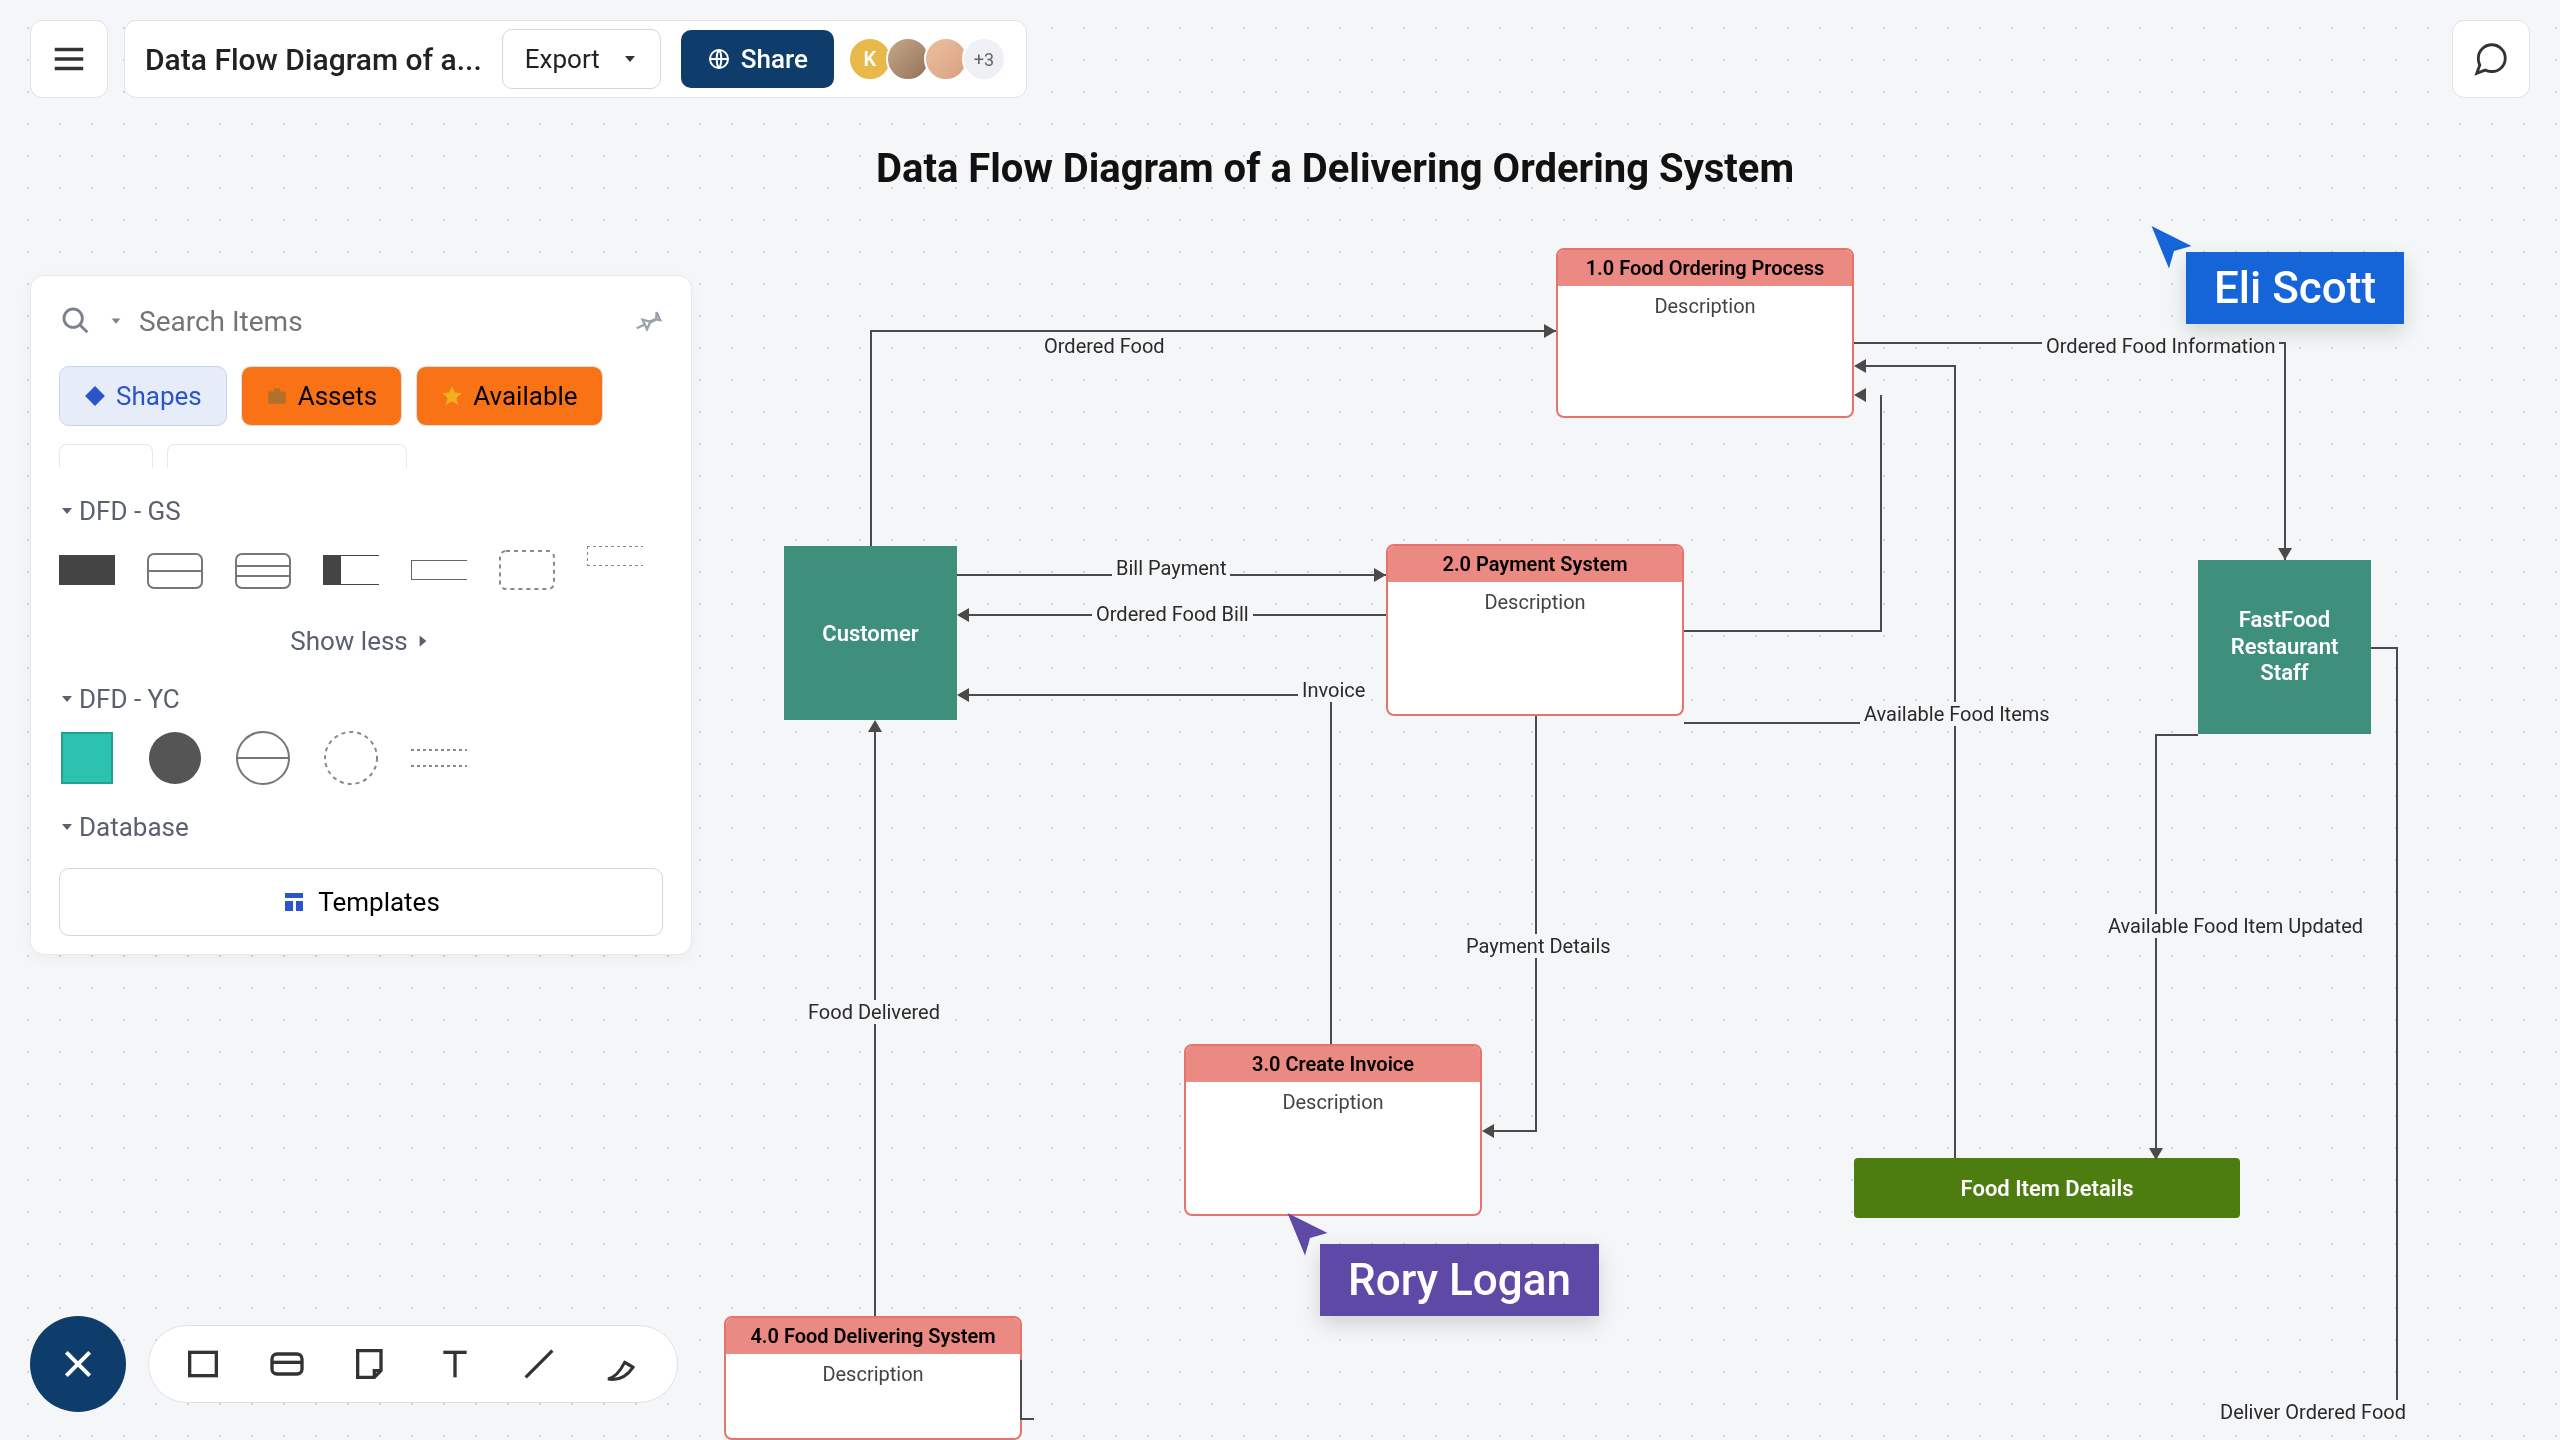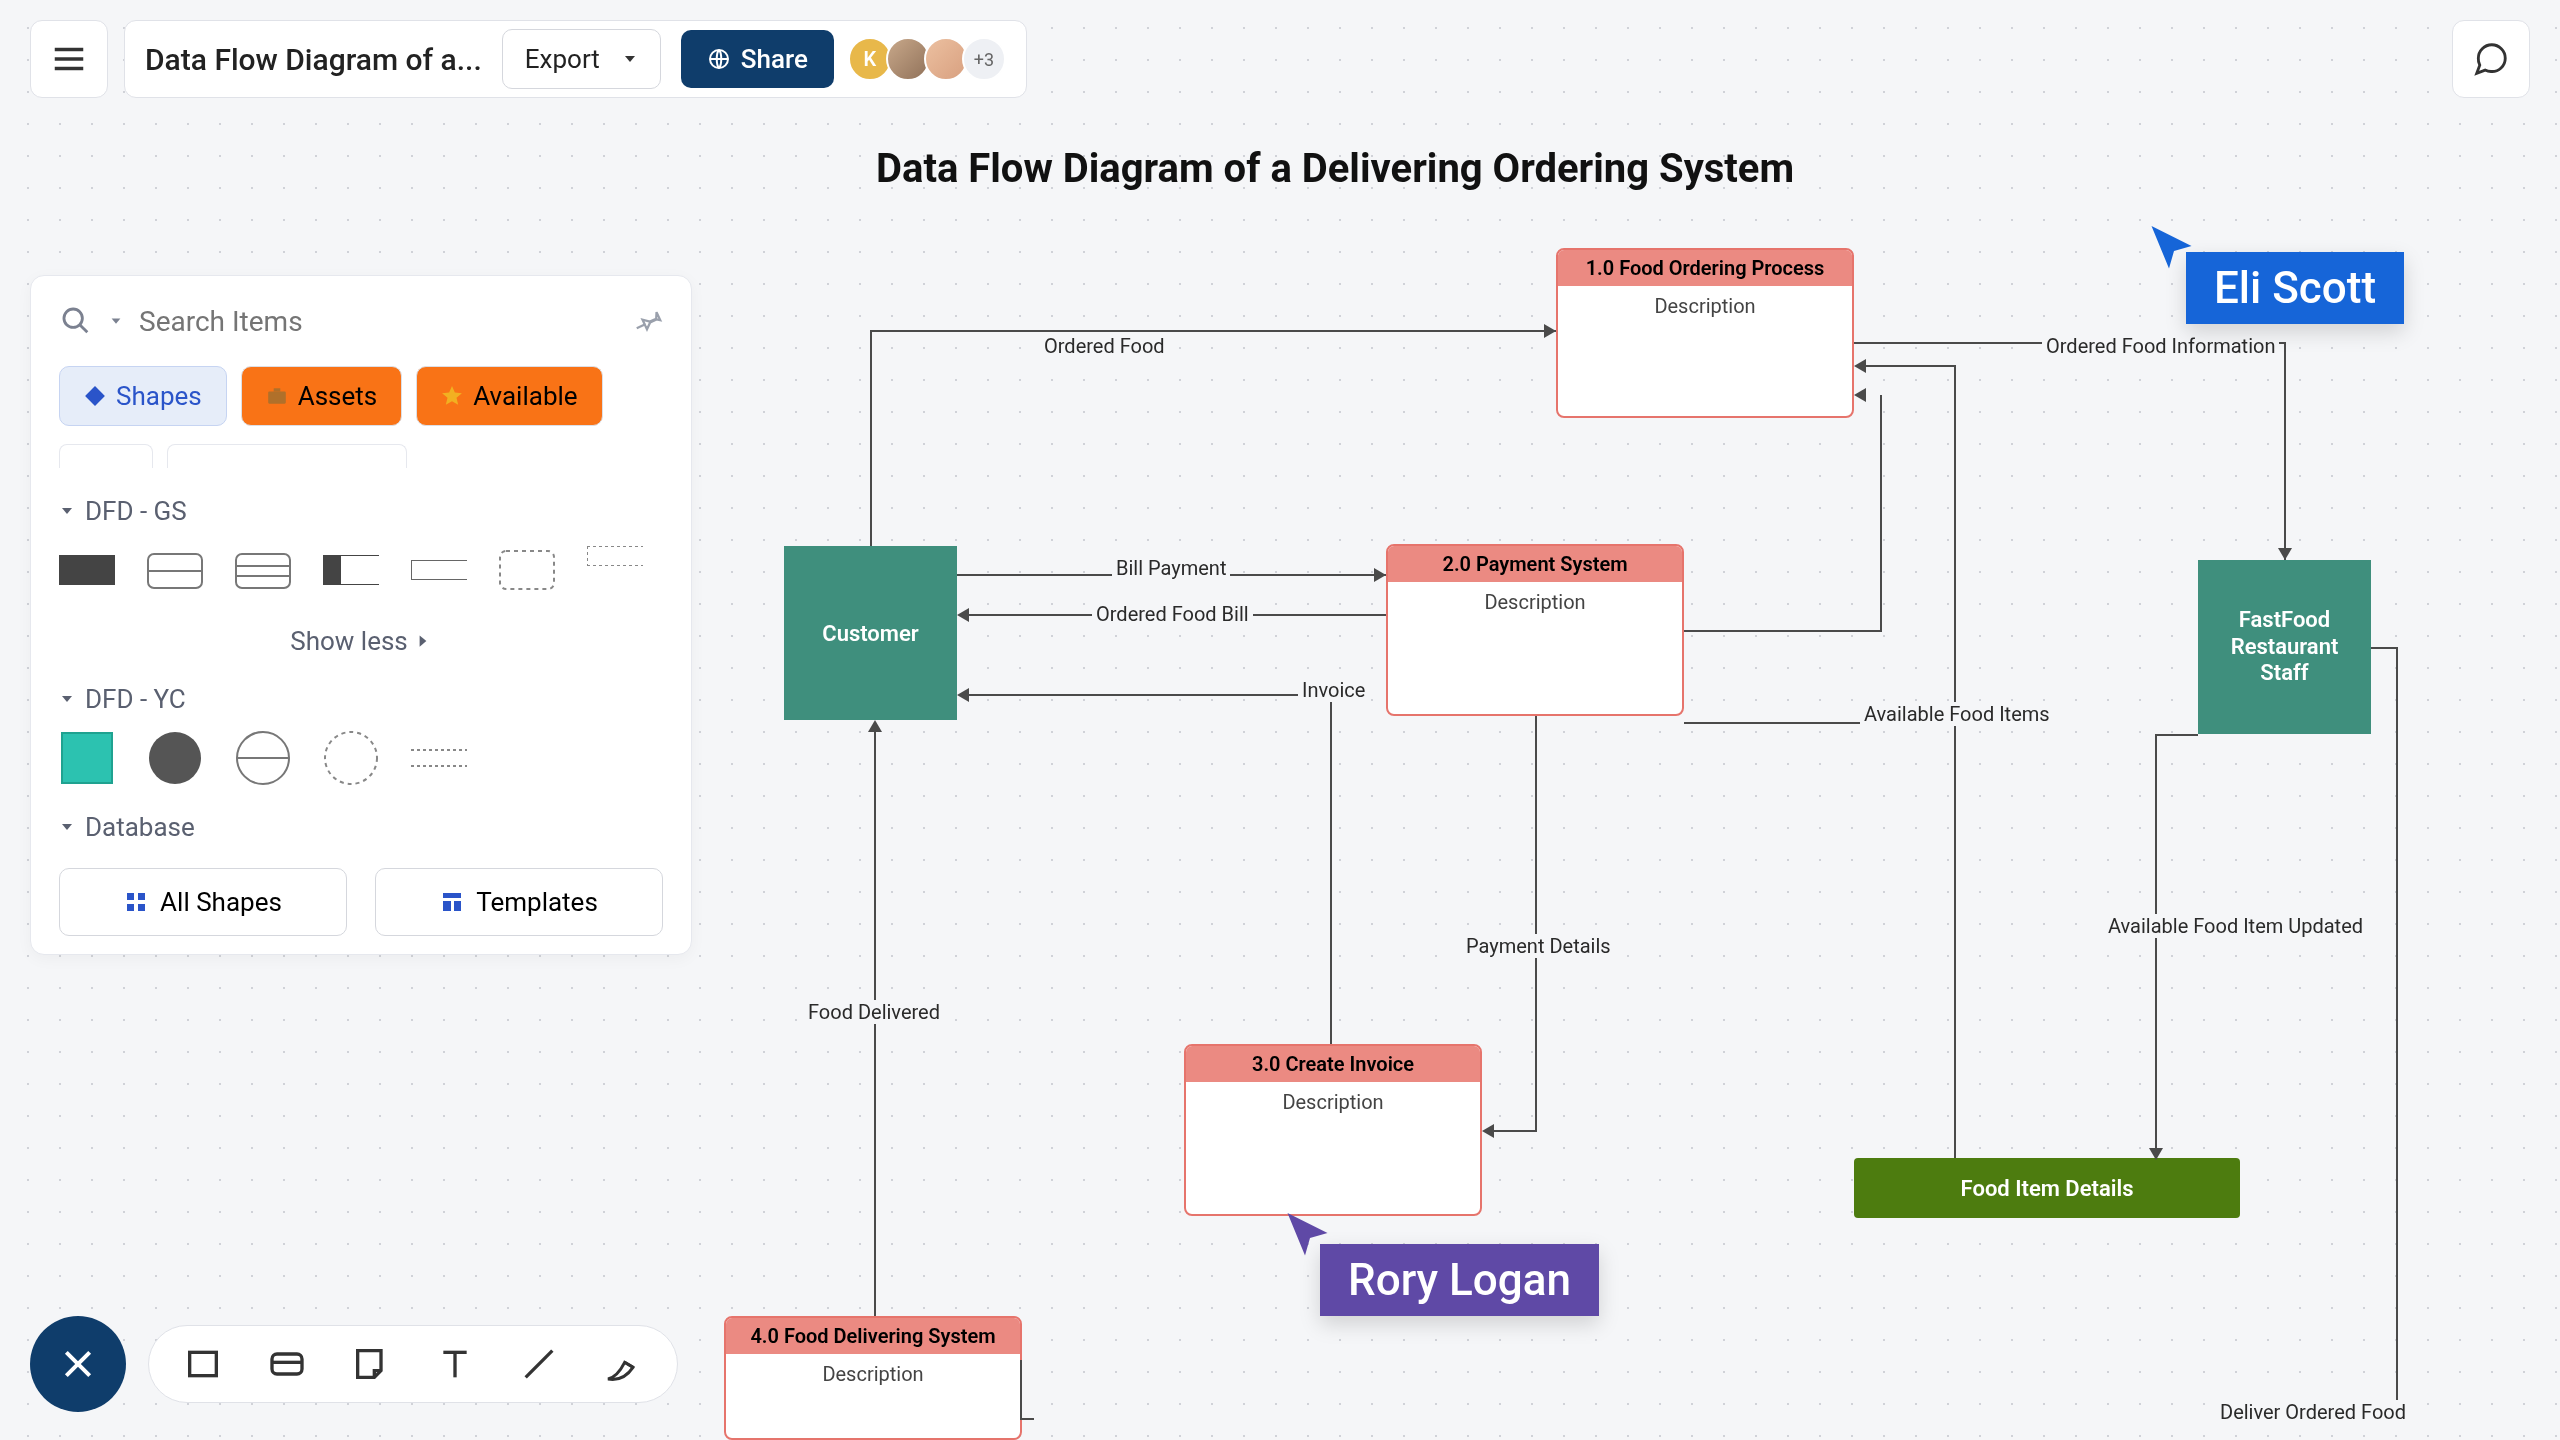--- a/index.html
+++ b/index.html
@@ -32,21 +32,21 @@
 .left-panel { position: absolute; top: 275px; left: 30px; width: 662px; background: #fff; border: 1px solid #e6e8ee; border-radius: 14px; padding: 28px 28px 18px; box-shadow: 0 4px 16px rgba(0,0,0,0.04); }
 .search-row { display: flex; align-items: center; gap: 16px; margin-bottom: 28px; }
 .search-input { flex: 1; border: none; font-size: 28px; color: #9aa0ac; outline: none; }
 .search-icon { width: 34px; height: 34px; color: #7b8190; }
 .pin-icon { width: 30px; height: 30px; color: #9aa0ac; }
 .tab-row { display: flex; gap: 14px; margin-bottom: 18px; }
 .tab { padding: 14px 24px; border: 1px solid #dcdfe6; border-radius: 10px; font-size: 26px; display: flex; align-items: center; gap: 10px; cursor: pointer; background: #f97316; }
 .tab.active { background: #e6edf9; border-color: #c6d4f2; color: #2a54c9; }
 .tab-icon { width: 22px; height: 22px; }
 
-.section-header { display: flex; align-items: center; gap: 10px; font-size: 26px; color: #5a6070; margin-top: 28px; margin-bottom: 18px; cursor: pointer; }
+.section-header { display: flex; align-items: center; gap: 4px; font-size: 26px; color: #5a6070; margin-top: 28px; margin-bottom: 18px; cursor: pointer; }
 .shape-grid { display: flex; flex-wrap: wrap; gap: 32px; }
 .shape-swatch { width: 56px; height: 52px; display: flex; align-items: center; justify-content: center; cursor: pointer; }
 .show-less { text-align: center; font-size: 26px; color: #5a6070; margin: 30px 0 18px; cursor: pointer; display: flex; align-items: center; justify-content: center; gap: 6px; }
 .panel-footer { display: flex; gap: 28px; margin-top: 26px; }
 .footer-btn { flex: 1; padding: 18px; border: 1px solid #d5d7dd; border-radius: 10px; font-size: 26px; display: flex; align-items: center; justify-content: center; gap: 12px; cursor: pointer; background: #fff; }
 
 
 .quick-bar { position: absolute; left: 30px; bottom: 28px; display: flex; align-items: center; gap: 22px; }
 .quick-close { width: 96px; height: 96px; border-radius: 50%; background: #0f3d6b; display: flex; align-items: center; justify-content: center; cursor: pointer; }
 .quick-close svg { width: 40px; height: 40px; color: #fff; }
@@ -253,29 +253,20 @@
   <div class="section-header">
     <svg width="16" height="16" viewBox="0 0 16 16">
         <path d="M3 5l5 6 5-6z" fill="#5a6070"></path>
       </svg>
     <span>Database</span>
   </div>
 
   <div class="panel-footer">
     <div class="footer-btn">
       <svg width="24" height="24" viewBox="0 0 24 24">
-          <rect x="3" y="3" width="7" height="7" fill="#2a54c9"></rect>
-          <rect x="14" y="3" width="7" height="7" fill="#2a54c9"></rect>
-          <rect x="3" y="14" width="7" height="7" fill="#2a54c9"></rect>
-          <rect x="14" y="14" width="7" height="7" fill="#2a54c9"></rect>
-        </svg>
-      <span>All Shapes</span>
-    </div>
-    <div class="footer-btn">
-      <svg width="24" height="24" viewBox="0 0 24 24">
           <rect x="3" y="3" width="18" height="5" fill="#2a54c9"></rect>
           <rect x="3" y="11" width="8" height="10" fill="#2a54c9"></rect>
           <rect x="14" y="11" width="7" height="10" fill="#2a54c9"></rect>
         </svg>
       <span>Templates</span>
     </div>
   </div>
 </div>
 
 <div class="quick-bar">

